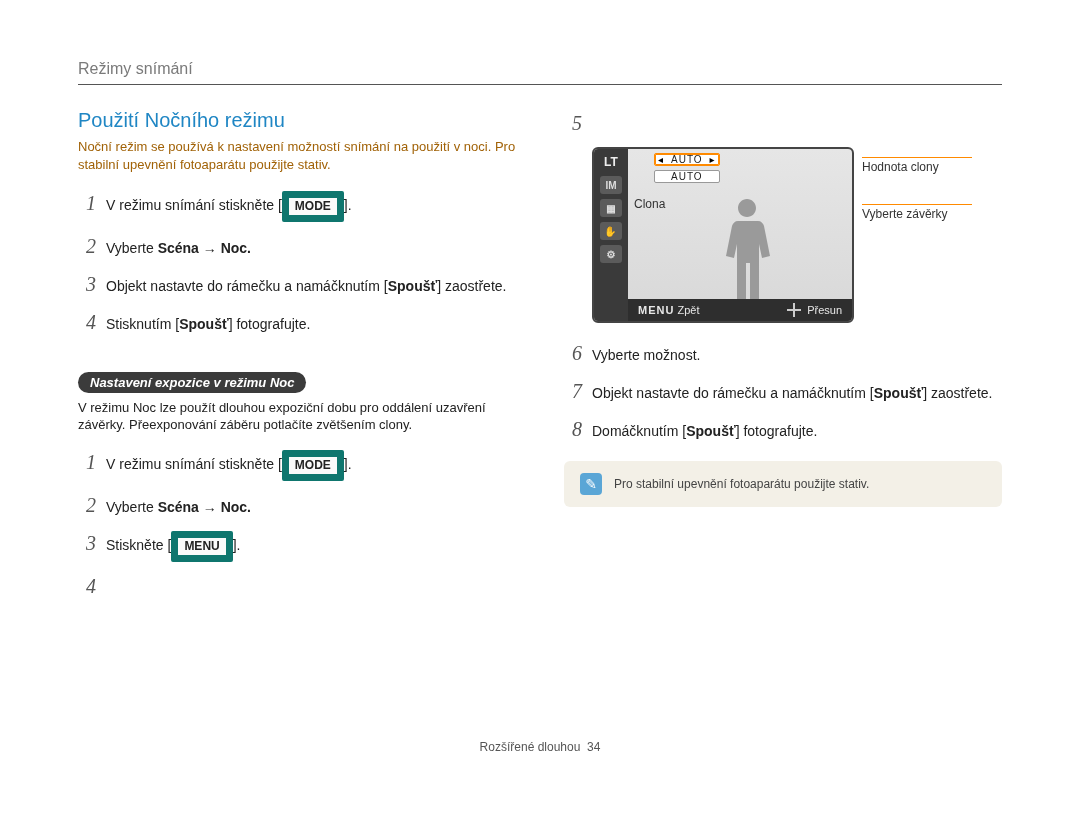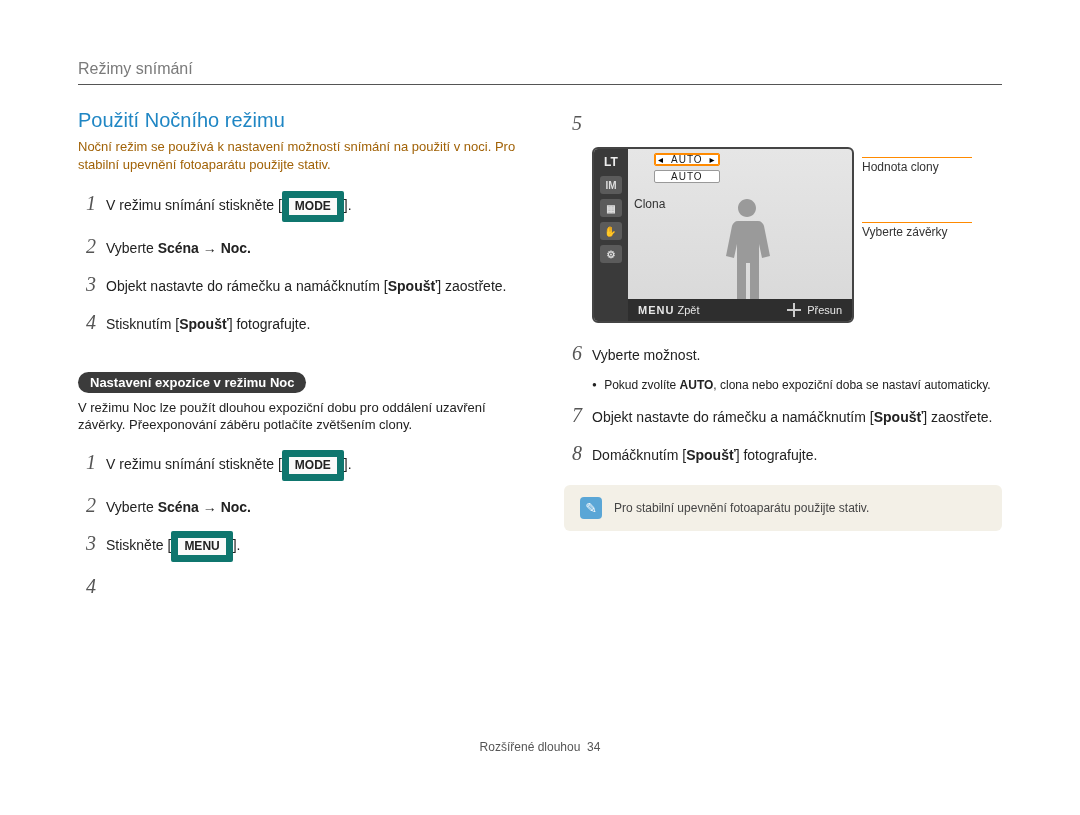--- a/index.html
+++ b/index.html
@@ -10,21 +10,21 @@
   .cols { display: flex; gap: 48px; }
   .col { flex: 1 1 50%; }
   .heading { font-size: 20px; color: #1f86c4; font-weight: 400; margin-bottom: 6px; }
   .intro { font-size: 13px; line-height: 1.35; color: #a16207; margin-bottom: 16px; }
   .steps { list-style: none; }
   .st { display: flex; align-items: baseline; gap: 10px; margin-bottom: 10px; font-size: 14px; line-height: 1.4; }
   .num { font-family: Georgia, 'Times New Roman', serif; font-style: italic; font-size: 20px; color: #555; width: 18px; text-align: right; flex: 0 0 18px; }
   .st .txt { flex: 1; }
   b, strong { font-weight: 700; }
   .key { display: inline-block; border: 7px solid #0f766e; border-radius: 2px; padding: 0 6px; font-size: 12px; font-weight: 700; background: #fafafa; }
-  .sub-head { display: inline-block; background: #3b3b3b; color: #fff; border-radius: 12px; padding: 3px 12px; font-size: 13px; font-weight: 700; margin: 26px 0 6px 0; }
+  .sub-head { display: inline-block; background: #3b3b3b; color: #fff; border-radius: 12px; padding: 3px 12px; font-size: 13px; font-weight: 700; margin: 26px 0 6px 0; font-style: italic; }
   .sub-desc { font-size: 13px; line-height: 1.35; margin-bottom: 14px; }
   .sub-bullet { font-size: 12px; line-height: 1.35; margin: 2px 0 8px 28px; }
   .sub-bullet::before { content: "● "; font-size: 8px; vertical-align: middle; display:inline-block; margin-right:4px;}
   
   .cam-wrap { display: flex; gap: 8px; align-items: flex-start; margin: 10px 0 16px 28px; }
   .cam { width: 262px; height: 176px; border: 2px solid #444; border-radius: 6px; background: linear-gradient(#e6e6e6,#d8d8d8); position: relative; overflow:hidden;}
   .cam-side { position:absolute; left:0; top:0; bottom:0; width:34px; background:#3a3a3a; display:flex; flex-direction:column; align-items:center; padding:4px 0; gap:5px;}
   .sicon { width:22px; height:18px; background:#5b5b5b; border-radius:3px; font-size:10px; color:#ddd; display:flex;align-items:center;justify-content:center; font-weight:700;}
   .sicon.lt { background:transparent; color:#eee; font-size:12px; }
   .cam-top { position:absolute; top:4px; left:60px; right:6px; display:flex; flex-direction:column; gap:4px;}
@@ -35,21 +35,21 @@
   .arrow.l{ left:3px;} .arrow.r{ right:3px;}
   .clona-label { position:absolute; left:40px; top:48px; font-size:12px; color:#333;}
   .silhouette { position:absolute; left:118px; top:42px; width:70px; height:110px; }
   .cam-bottom { position:absolute; left:34px; right:0; bottom:0; height:22px; background:#2e2e2e; color:#e7e7e7; font-size:11px; display:flex; align-items:center; justify-content:space-between; padding:0 10px;}
   .cam-bottom .menu { font-weight:700; letter-spacing:1px;}
   .cam-bottom .nav { display:flex; align-items:center; gap:6px;}
   .navcross { width:14px; height:14px; display:inline-block; position:relative;}
   .navcross::before,.navcross::after{content:"";position:absolute;background:#ccc;}
   .navcross::before{left:6px;top:0;width:2px;height:14px;}
   .navcross::after{top:6px;left:0;height:2px;width:14px;}
-  .callouts { display:flex; flex-direction:column; gap:38px; font-size:12px; }
+  .callouts { display:flex; flex-direction:column; gap:20px; font-size:12px; }
   .callouts .lead { color:#ff8a00; border-top:1px solid #ff8a00; width:110px; padding-top:2px; margin-top:10px;}
   .callouts .item span { color:#333; }
   
   .note { display:flex; align-items:center; gap:12px; background:#f3f0e7; border-radius:6px; padding:12px 16px; margin: 18px 0 0 0; }
   .note .icon { width:22px; height:22px; border-radius:4px; background:#5aa6d6; color:#fff; display:flex; align-items:center; justify-content:center; font-size:14px; flex:0 0 22px;}
   .note .icon::before{ content:"✎"; transform:rotate(0deg);}
   .note .body { font-size:12px; color:#444; }
   
   .footer { text-align:center; font-size:12px; color:#555; margin-top:130px;}
 </style>
@@ -148,23 +148,20 @@
           <div class="item"><div class="lead"></div><span>Vyberte závěrky</span></div>
         </div>
       </div>
 
       <ol class="steps">
         <li class="st">
             <span class="num">6</span>
           <span class="txt">Vyberte možnost.</span>
           </li>
       </ol>
-      <p class="sub-bullet">
-        <span>Pokud zvolíte </span><b>AUTO</b><span>, clona nebo expoziční doba se nastaví automaticky.</span>
-      </p>
 
       <ol class="steps">
         <li class="st">
             <span class="num">7</span>
           <span class="txt"><span>Objekt nastavte do rámečku a namáčknutím [</span><b>Spoušť</b><span>] zaostřete.</span></span>
           </li>
         <li class="st">
             <span class="num">8</span>
           <span class="txt"><span>Domáčknutím [</span><b>Spoušť</b><span>] fotografujte.</span></span>
           </li>

